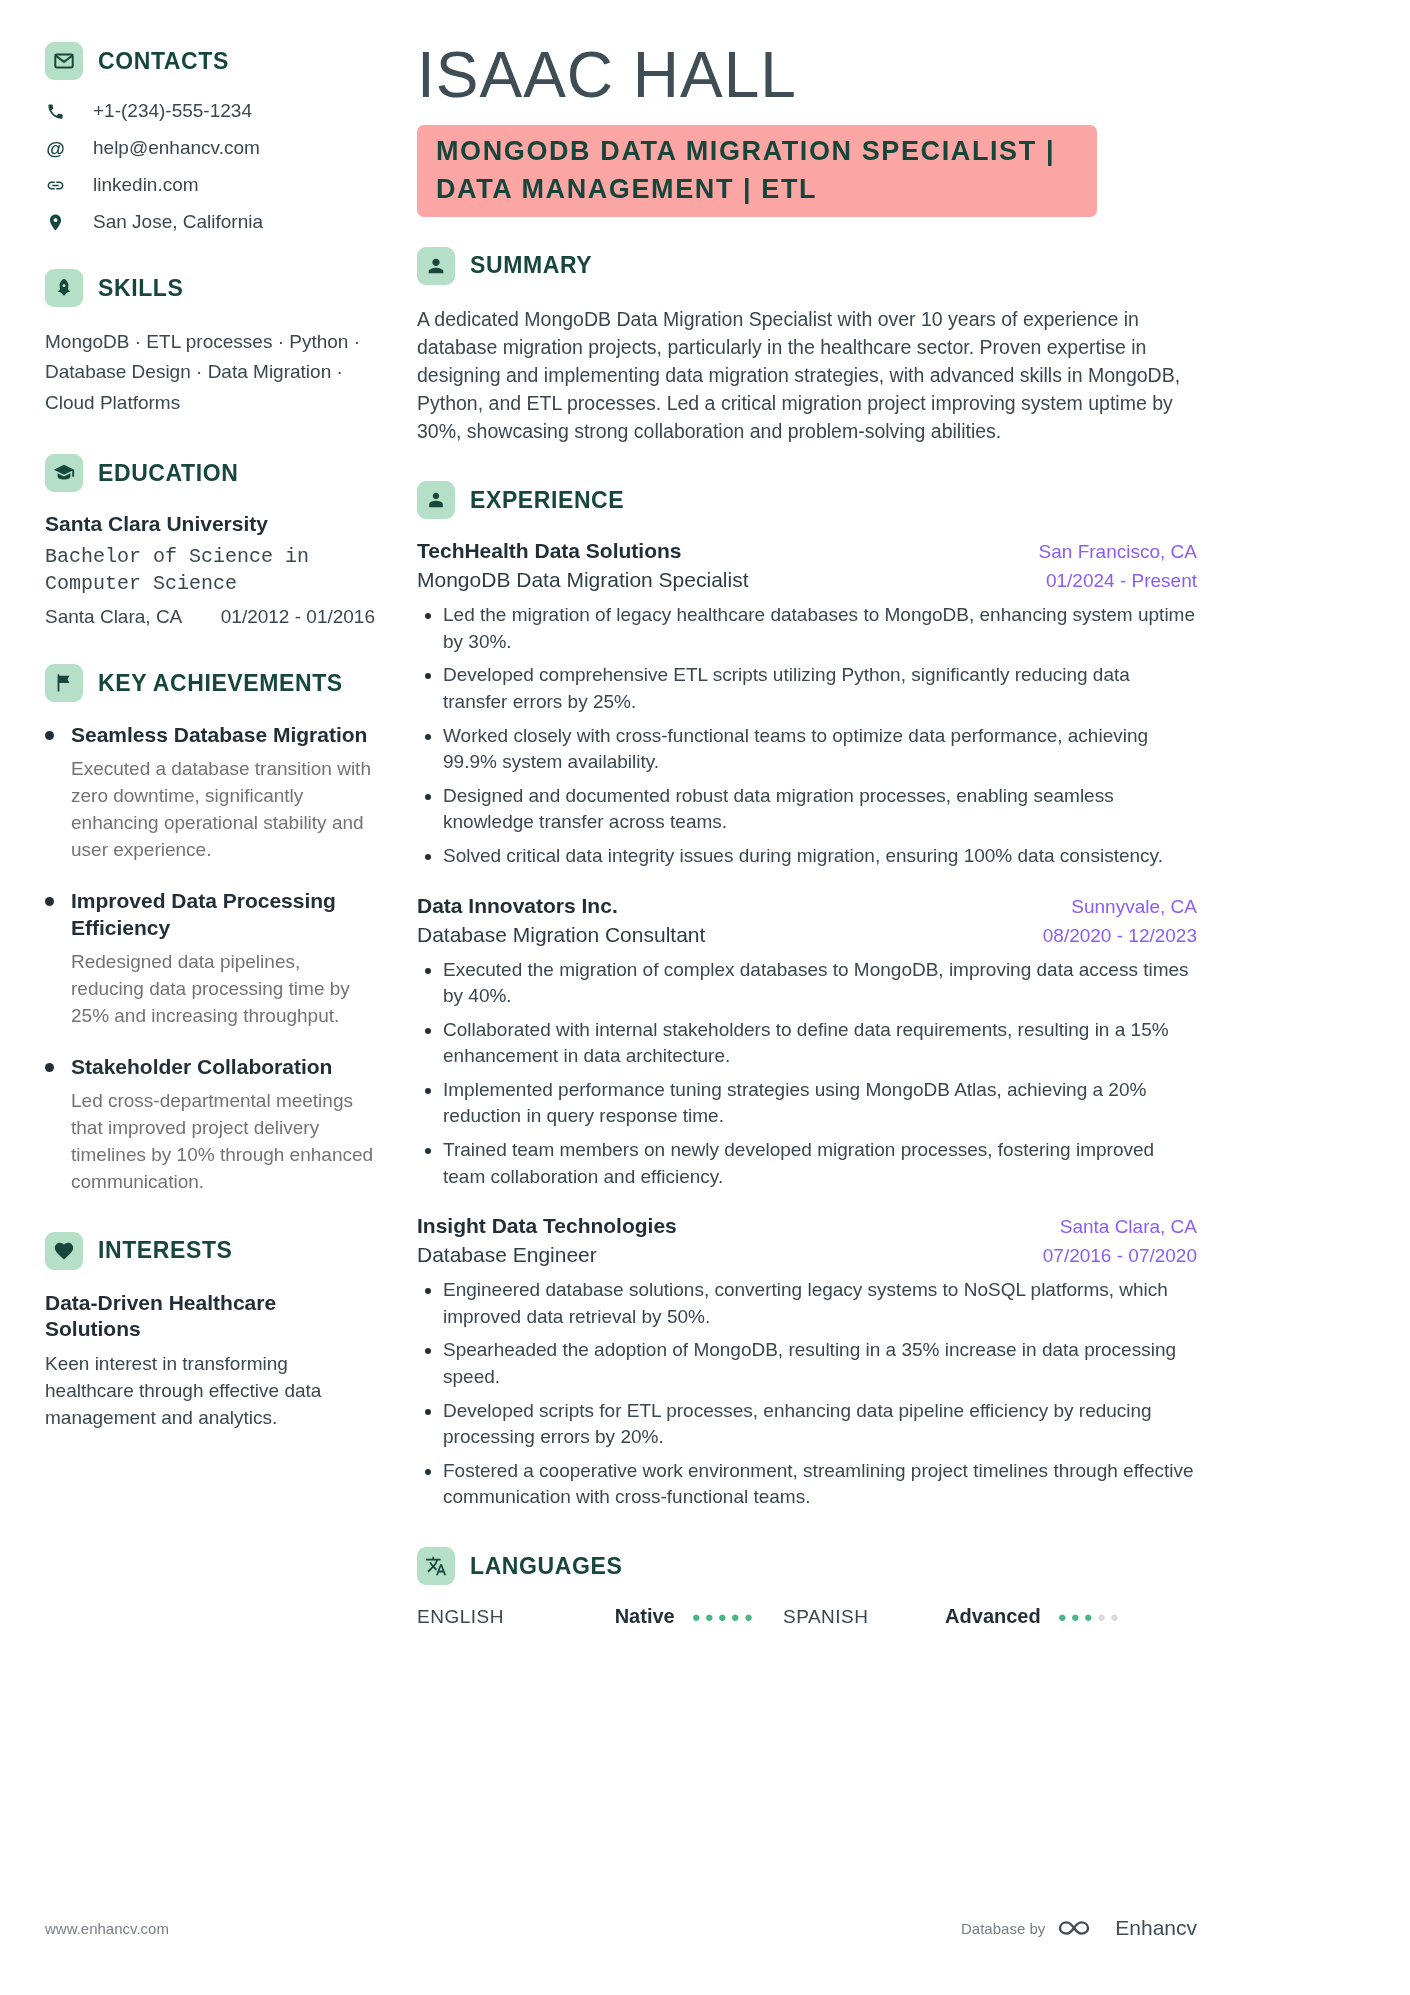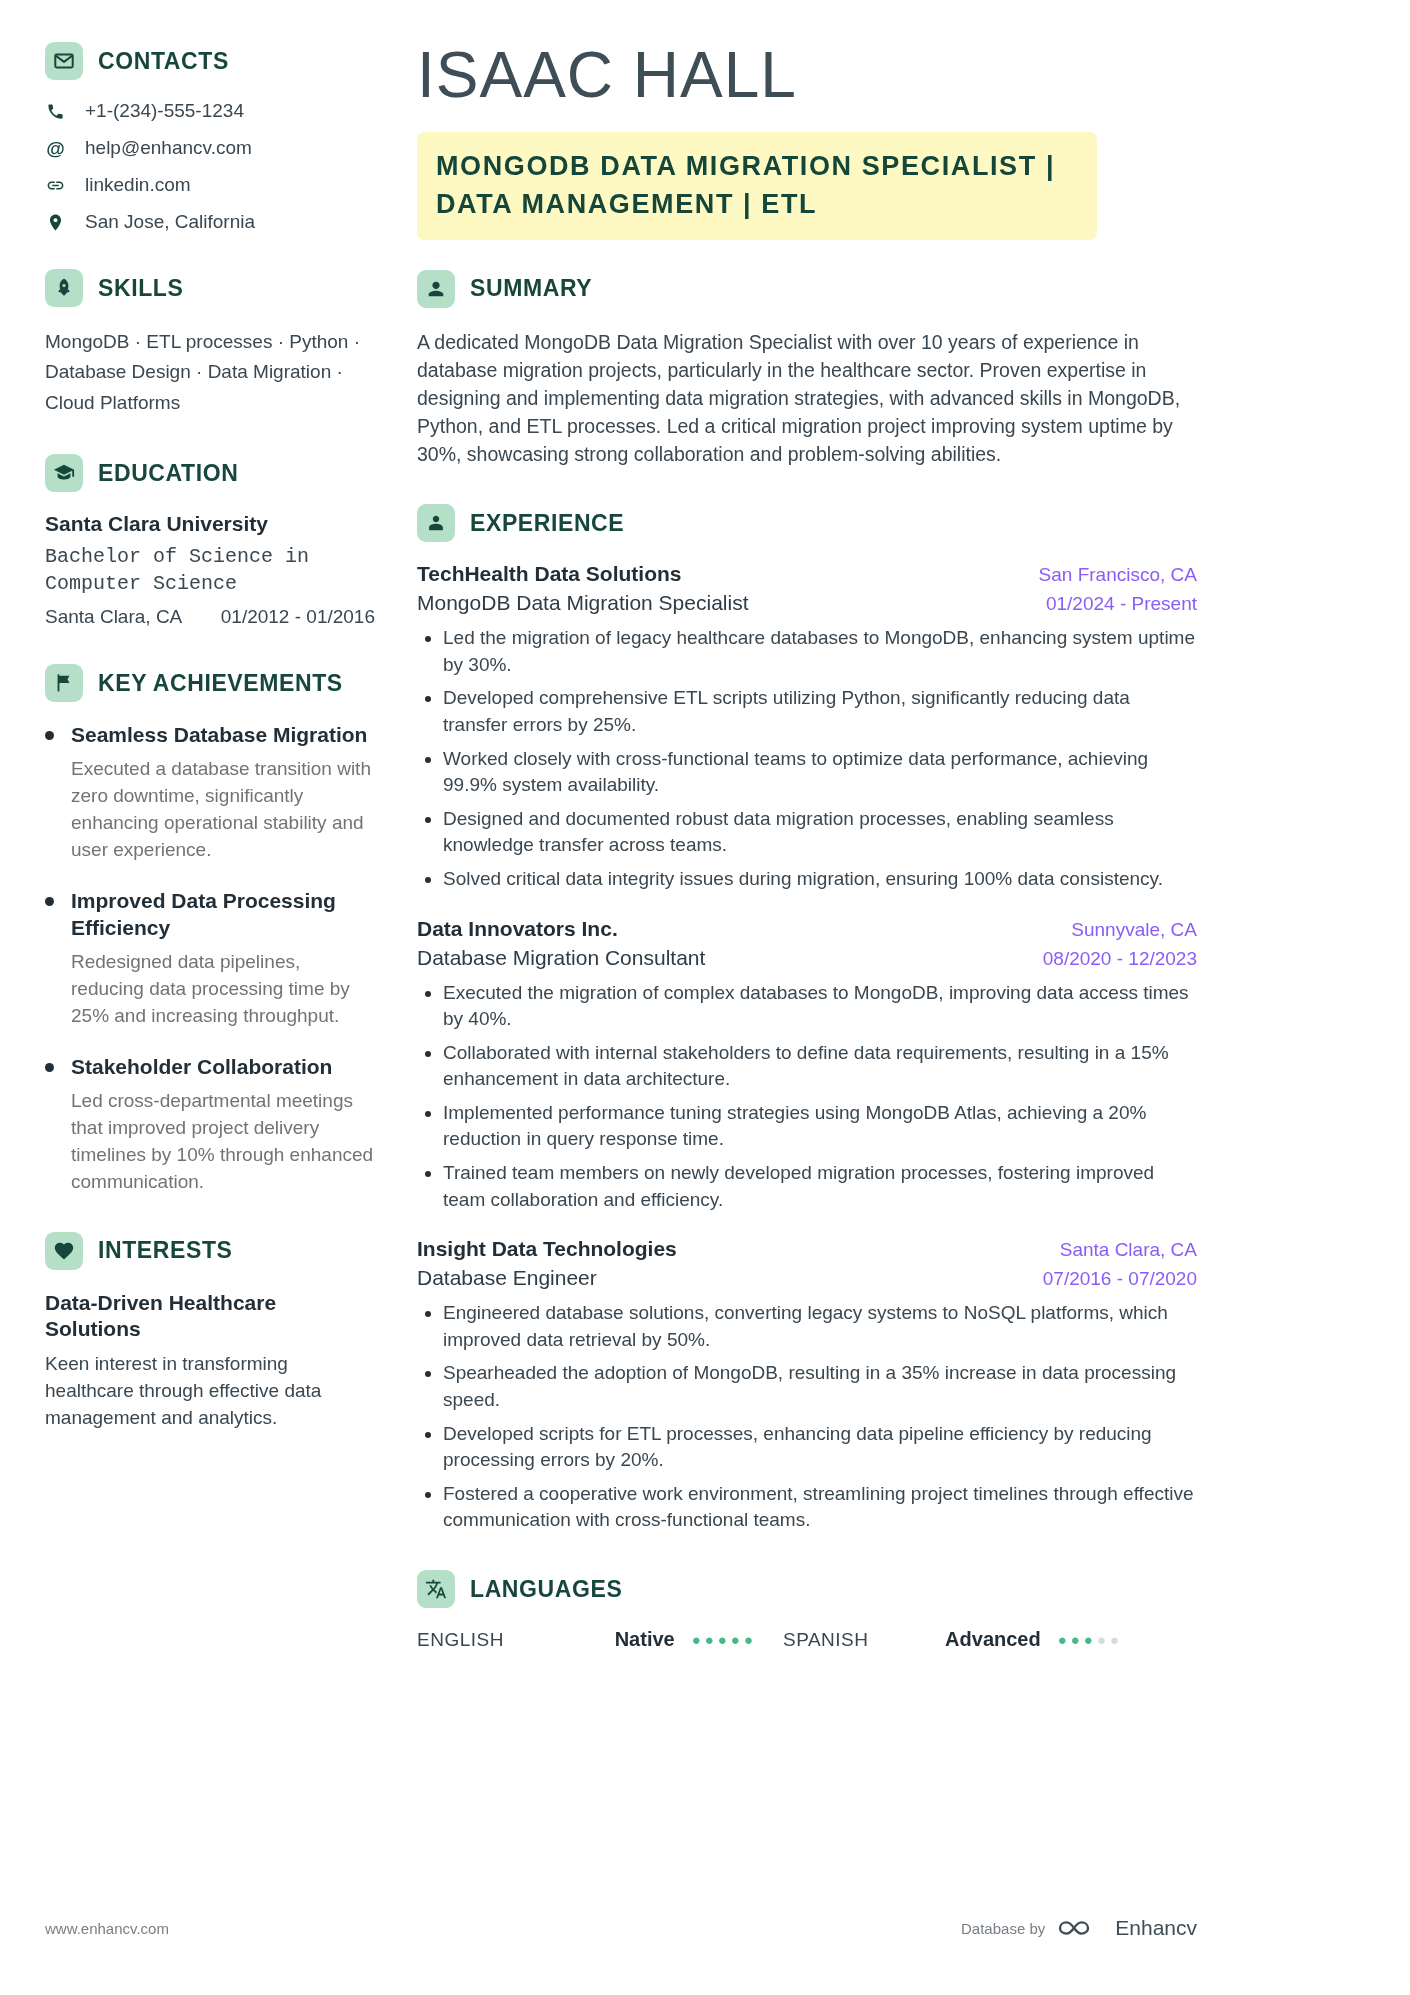--- a/index.html
+++ b/index.html
@@ -24,21 +24,21 @@
     width:38px; height:38px; flex:none;
     border-radius:9px; background:#B5DFC7; color:#17473C;
     display:flex; align-items:center; justify-content:center;
   }
   .sec-icon svg { width:22px; height:22px; display:block; }
   .sec-title { font-size:23px; font-weight:700; color:#17473C; letter-spacing:.6px; }
 
   section { margin-bottom:36px; }
 
   
-  .contact-item { display:flex; align-items:flex-end; gap:19px; margin-bottom:15px; font-size:19px; color:#3A4750; }
+  .contact-item { display:flex; align-items:flex-end; gap:27px; margin-bottom:15px; font-size:19px; color:#3A4750; }
   .contact-icon { width:21px; height:21px; flex:none; color:#17473C; display:flex; align-items:center; justify-content:center; }
   .contact-icon svg { width:19px; height:19px; display:block; }
   .contact-icon .at-glyph { font-size:19px; font-weight:700; color:#17473C; line-height:1; }
 
   
   .skills-text { font-size:19px; line-height:1.6; color:#3A4750; }
 
   
   .edu-school { font-size:21px; font-weight:700; color:#232F38; margin-bottom:7px; }
   .edu-degree { font-size:20px; color:#3A4750; line-height:1.35; margin-bottom:9px;font-family:Liberation Mono, monospace; }
@@ -49,24 +49,24 @@
   .ach-dot { width:9px; height:9px; border-radius:50%; background:#232F38; margin-top:9px; flex:none; }
   .ach-title { font-size:21px; font-weight:700; color:#232F38; line-height:1.25; margin-bottom:8px; }
   .ach-desc { font-size:19px; color:#737373; line-height:1.42; }
   .interest-title { font-size:21px; font-weight:700; color:#232F38; line-height:1.25; margin-bottom:9px; }
   .interest-desc { font-size:19px; color:#3A4750; line-height:1.42; }
 
   
   .person-name { font-size:64px; font-weight:400; color:#3F4D57; letter-spacing:1px; line-height:1.05; }
   .title-badge {
     display:inline-block; max-width:680px;
-    background:#fef9c3; color:#14463A;
+    background:#fca5a5; color:#14463A;
     font-size:27px; font-weight:700; letter-spacing:1.6px; line-height:1.4;
-    padding:16px 19px; border-radius:7px;
-    margin:23px 0 30px 0;
+    padding:8px 19px; border-radius:7px;
+    margin:16px 0 30px 0;
   }
 
   
   .summary-text { font-size:19.5px; line-height:1.44; color:#3A4750; }
 
   
   .job { margin-bottom:24px; }
   .job-row { display:flex; justify-content:space-between; align-items:baseline; gap:20px; }
   .job-company { font-size:21px; font-weight:700; color:#232F38; }
   .job-role { font-size:21px; color:#2E3C46; margin-top:5px; }

